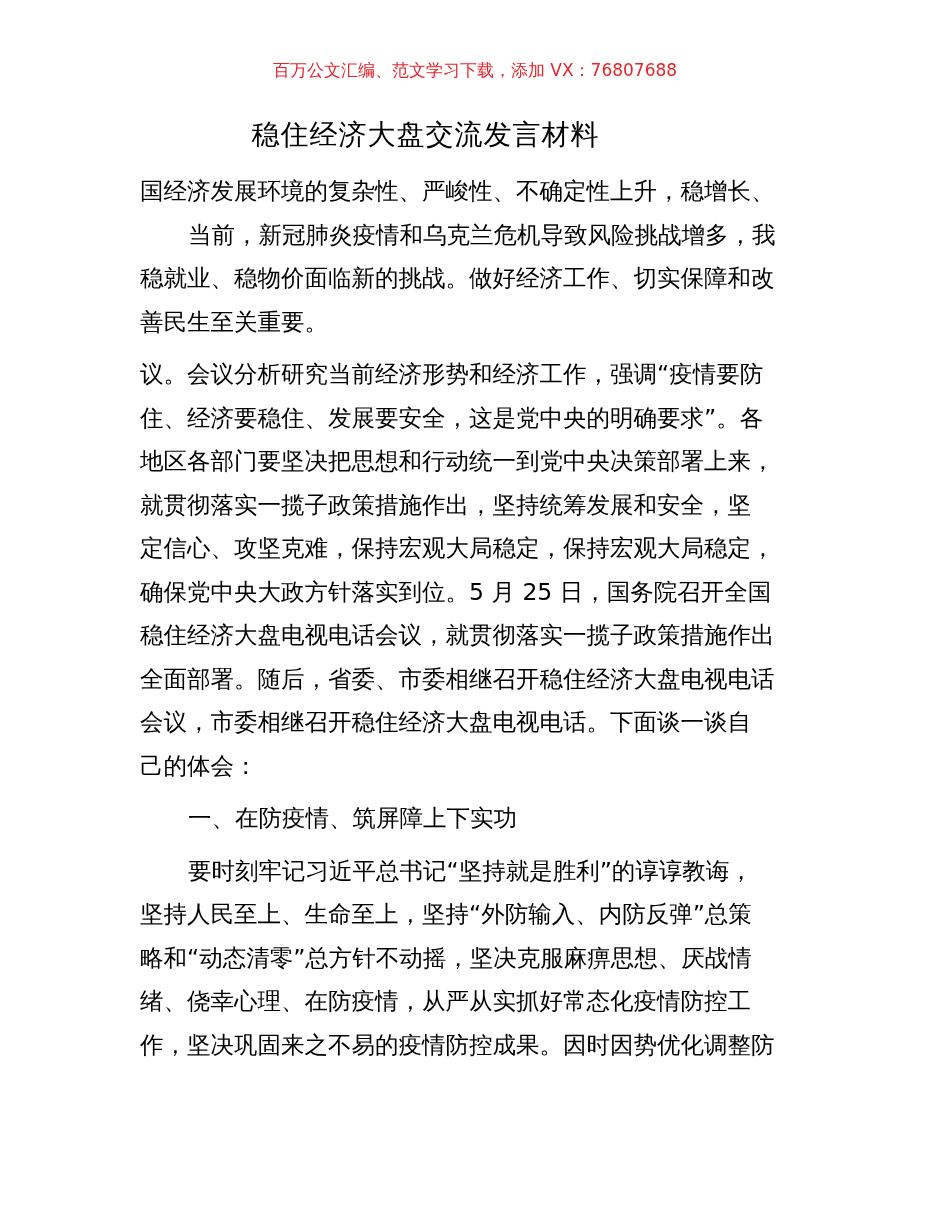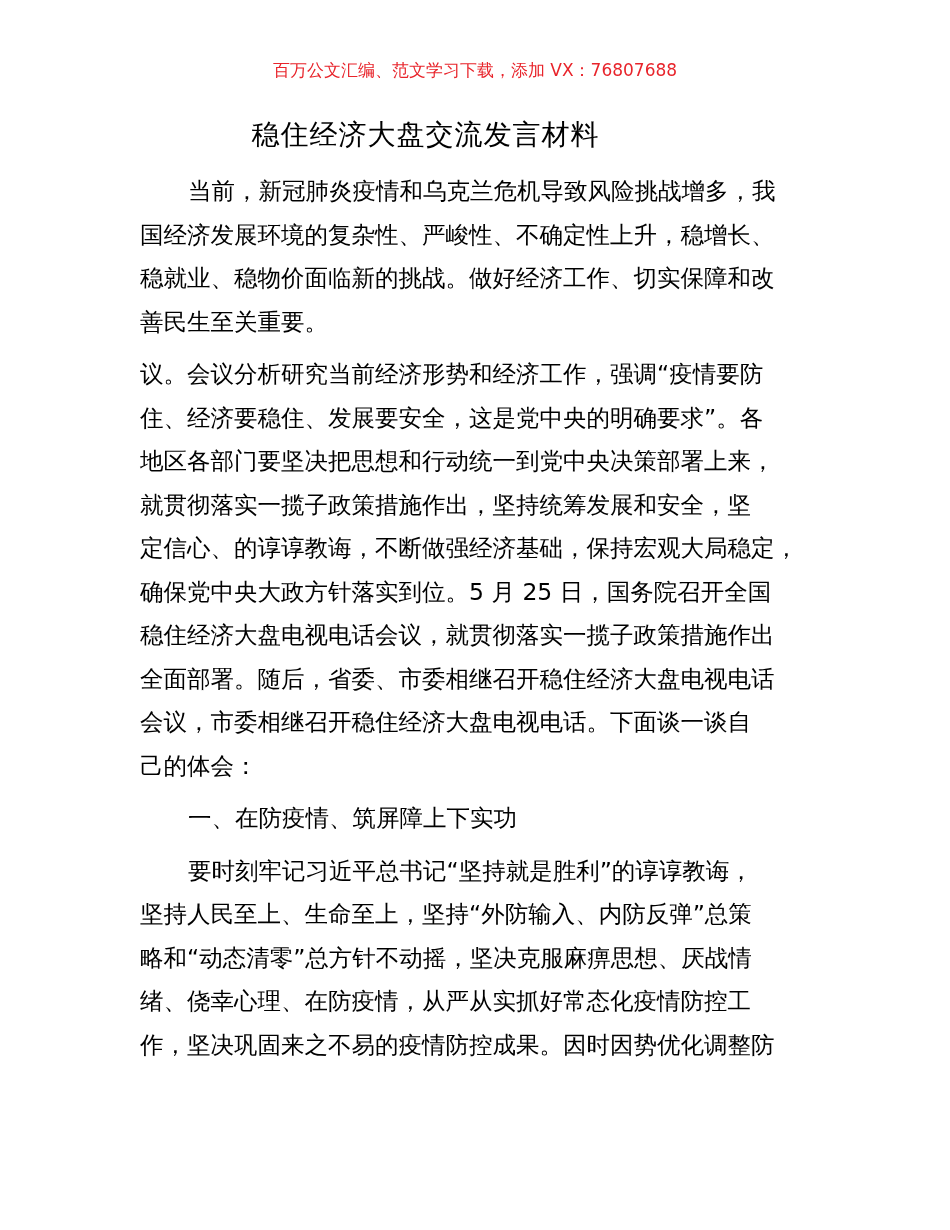--- a/index.html
+++ b/index.html
@@ -66,33 +66,33 @@
 
 <div class="page">
 
   <div class="watermark" style="color:#e8242b;">百万公文汇编、范文学习下载，添加 VX：76807688</div>
 
   <div class="title">稳住经济大盘交流发言材料</div>
 
   <div class="body-text">
 
     <div>
+      <div class="line">国经济发展环境的复杂性、严峻性、不确定性上升，稳增长、</div>
       <div class="line indent">当前，新冠肺炎疫情和乌克兰危机导致风险挑战增多，我</div>
-      <div class="line">国经济发展环境的复杂性、严峻性、不确定性上升，稳增长、</div>
       <div class="line">稳就业、稳物价面临新的挑战。做好经济工作、切实保障和改</div>
       <div class="line">善民生至关重要。</div>
     </div>
     <div class="para-gap"></div>
 
     <div>
       <div class="line">议。会议分析研究当前经济形势和经济工作，强调“疫情要防</div>
       <div class="line">住、经济要稳住、发展要安全，这是党中央的明确要求”。各</div>
       <div class="line">地区各部门要坚决把思想和行动统一到党中央决策部署上来，</div>
       <div class="line">就贯彻落实一揽子政策措施作出，坚持统筹发展和安全，坚</div>
-      <div class="line">定信心、的谆谆教诲，不断做强经济基础，保持宏观大局稳定，</div>
+      <div class="line">定信心、攻坚克难，保持宏观大局稳定，保持宏观大局稳定，</div>
       <div class="line">确保党中央大政方针落实到位。5 月 25 日，国务院召开全国</div>
       <div class="line">稳住经济大盘电视电话会议，就贯彻落实一揽子政策措施作出</div>
       <div class="line">全面部署。随后，省委、市委相继召开稳住经济大盘电视电话</div>
       <div class="line">会议，市委相继召开稳住经济大盘电视电话。下面谈一谈自</div>
       <div class="line">己的体会：</div>
     </div>
     <div class="para-gap"></div>
 
     <div>
       <div class="line indent">一、在防疫情、筑屏障上下实功</div>

